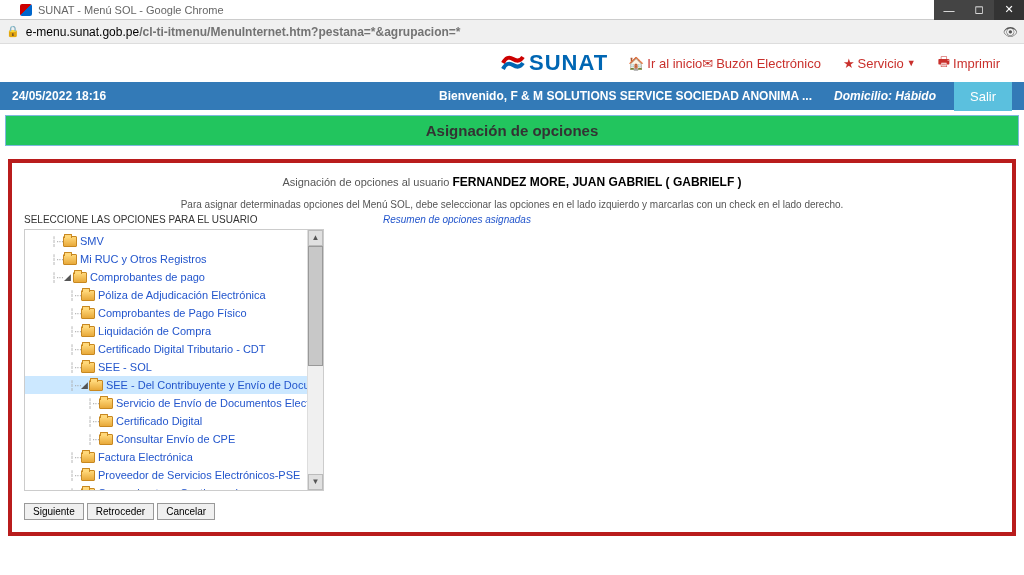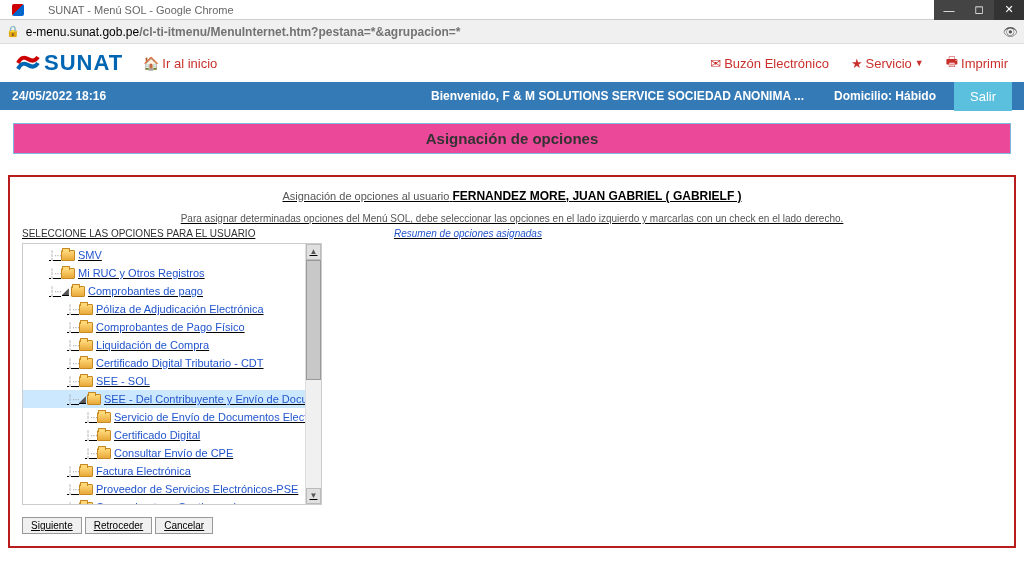--- a/index.html
+++ b/index.html
@@ -1,61 +1,61 @@
 <!DOCTYPE html>
 <html><head>
   <meta charset="utf-8">
   <style>
     * { margin: 0; padding: 0; box-sizing: border-box; font-family: Arial, sans-serif; }
     body { background: #fff; width: 1024px; height: 575px; overflow: hidden; }
 
     
     .titlebar { background: #fff; height: 20px; display: flex; align-items: center; justify-content: space-between; border-bottom: 1px solid #ccc; }
-    .titlebar-left { display: flex; align-items: center; gap: 24px; padding-left: 12px; font-size: 11px; color: #666; }
+    .titlebar-left { display: flex; align-items: center; gap: 6px; padding-left: 20px; font-size: 11px; color: #666; }
     .win-btns { display: flex; }
     .win-btn { width: 30px; height: 20px; display: flex; align-items: center; justify-content: center; background: #444; color: #fff; font-size: 11px; }
     .win-btn.close { background: #333; }
     .sunat-icon { width: 12px; height: 12px; background: linear-gradient(135deg, #c00 50%, #0066cc 50%); border-radius: 2px; }
 
     
     .urlbar { height: 24px; display: flex; align-items: center; background: #f0f0f0; border-bottom: 1px solid #ddd; padding: 0 6px; gap: 6px; }
     .lock-icon { font-size: 11px; color: #555; }
     .url-text { font-size: 12px; color: #333; }
     .url-host { color: #000; }
     .url-path { color: #737373; font-weight: bold; }
     .url-eye { margin-left: auto; font-size: 12px; color: #555; }
 
     
-    .sunat-header { height: 38px; display: flex; align-items: center; padding: 0 16px; justify-content: space-between; background: #fff; gap: 14px; }
+    .sunat-header { height: 38px; display: flex; align-items: center; padding: 0 24px; justify-content: flex-end; background: #fff; }
     .sunat-left { display: flex; align-items: center; gap: 20px; }
     .sunat-logo { display: flex; align-items: center; gap: 4px; }
     .logo-mark { width: 24px; height: 24px; }
     .logo-text { font-size: 22px; font-weight: bold; color: #0066b3; letter-spacing: 1px; }
     .nav-link { color: #c9302c; font-size: 13px; text-decoration: none; display: flex; align-items: center; gap: 3px; }
     .sunat-right { display: flex; align-items: center; gap: 22px; }
     .caret-down { font-size: 9px; }
 
     
     .welcome-bar { background: #337ab7; color: #fff; height: 28px; display: flex; align-items: center; padding: 0 12px; font-size: 12px; }
     .welcome-date { font-weight: bold; }
     .welcome-user { margin-left: auto; font-weight: bold; }
-    .welcome-dom { margin-left: 30px; font-weight: bold; }
+    .welcome-dom { margin-left: 22px; font-weight: bold; font-style: italic; }
     .salir-btn { margin-left: 18px; background: #5bc0de; color: #fff; border: none; padding: 7px 16px; font-size: 13px; cursor: pointer; }
 
     
-    .section-header { background: #ec4899; color: #333; text-align: center; padding: 6px; font-weight: bold; font-size: 15px; border: 1px solid #7fb8dd; margin: 13px; }
+    .section-header { background: #22c55e; color: #333; text-align: center; padding: 6px; font-weight: bold; font-size: 15px; border: 1px solid #7fb8dd; margin: 5px; }
 
     
     .main-content { padding: 8px; }
-    .content-box { border: 2px solid #b91c1c; padding: 12px; min-height: 355px; text-decoration: underline; }
+    .content-box { border: 4px solid #b91c1c; padding: 12px; min-height: 355px; }
     .assign-title { text-align: center; font-size: 11px; color: #555; margin-bottom: 10px; }
     .assign-title strong { font-size: 12px; color: #000; }
     .assign-sub { text-align: center; font-size: 10px; color: #555; margin-bottom: 4px; }
 
-    .two-col { display: flex; gap: 24px; }
+    .two-col { display: flex; gap: 11px; }
     .left-col { width: 300px; }
     .right-col { flex: 1; margin-left: 48px; }
     .col-title { font-size: 10px; color: #333; margin-bottom: 4px; font-weight: normal; }
     .col-title.blue { color: #2255cc; font-style: italic; }
 
     
     .tree-wrap { border: 1px solid #ccc; height: 262px; display: flex; }
     .tree { flex: 1; overflow: hidden; font-size: 11px; color: #333; padding: 2px 0; }
     .tree-item { display: flex; align-items: center; height: 18px; white-space: nowrap; }
     .folder-icon { width: 14px; height: 11px; display: inline-block; background: linear-gradient(#ffd87a, #e8a93a); border: 1px solid #c88820; border-radius: 1px; margin-right: 3px; position: relative; flex-shrink: 0; }

